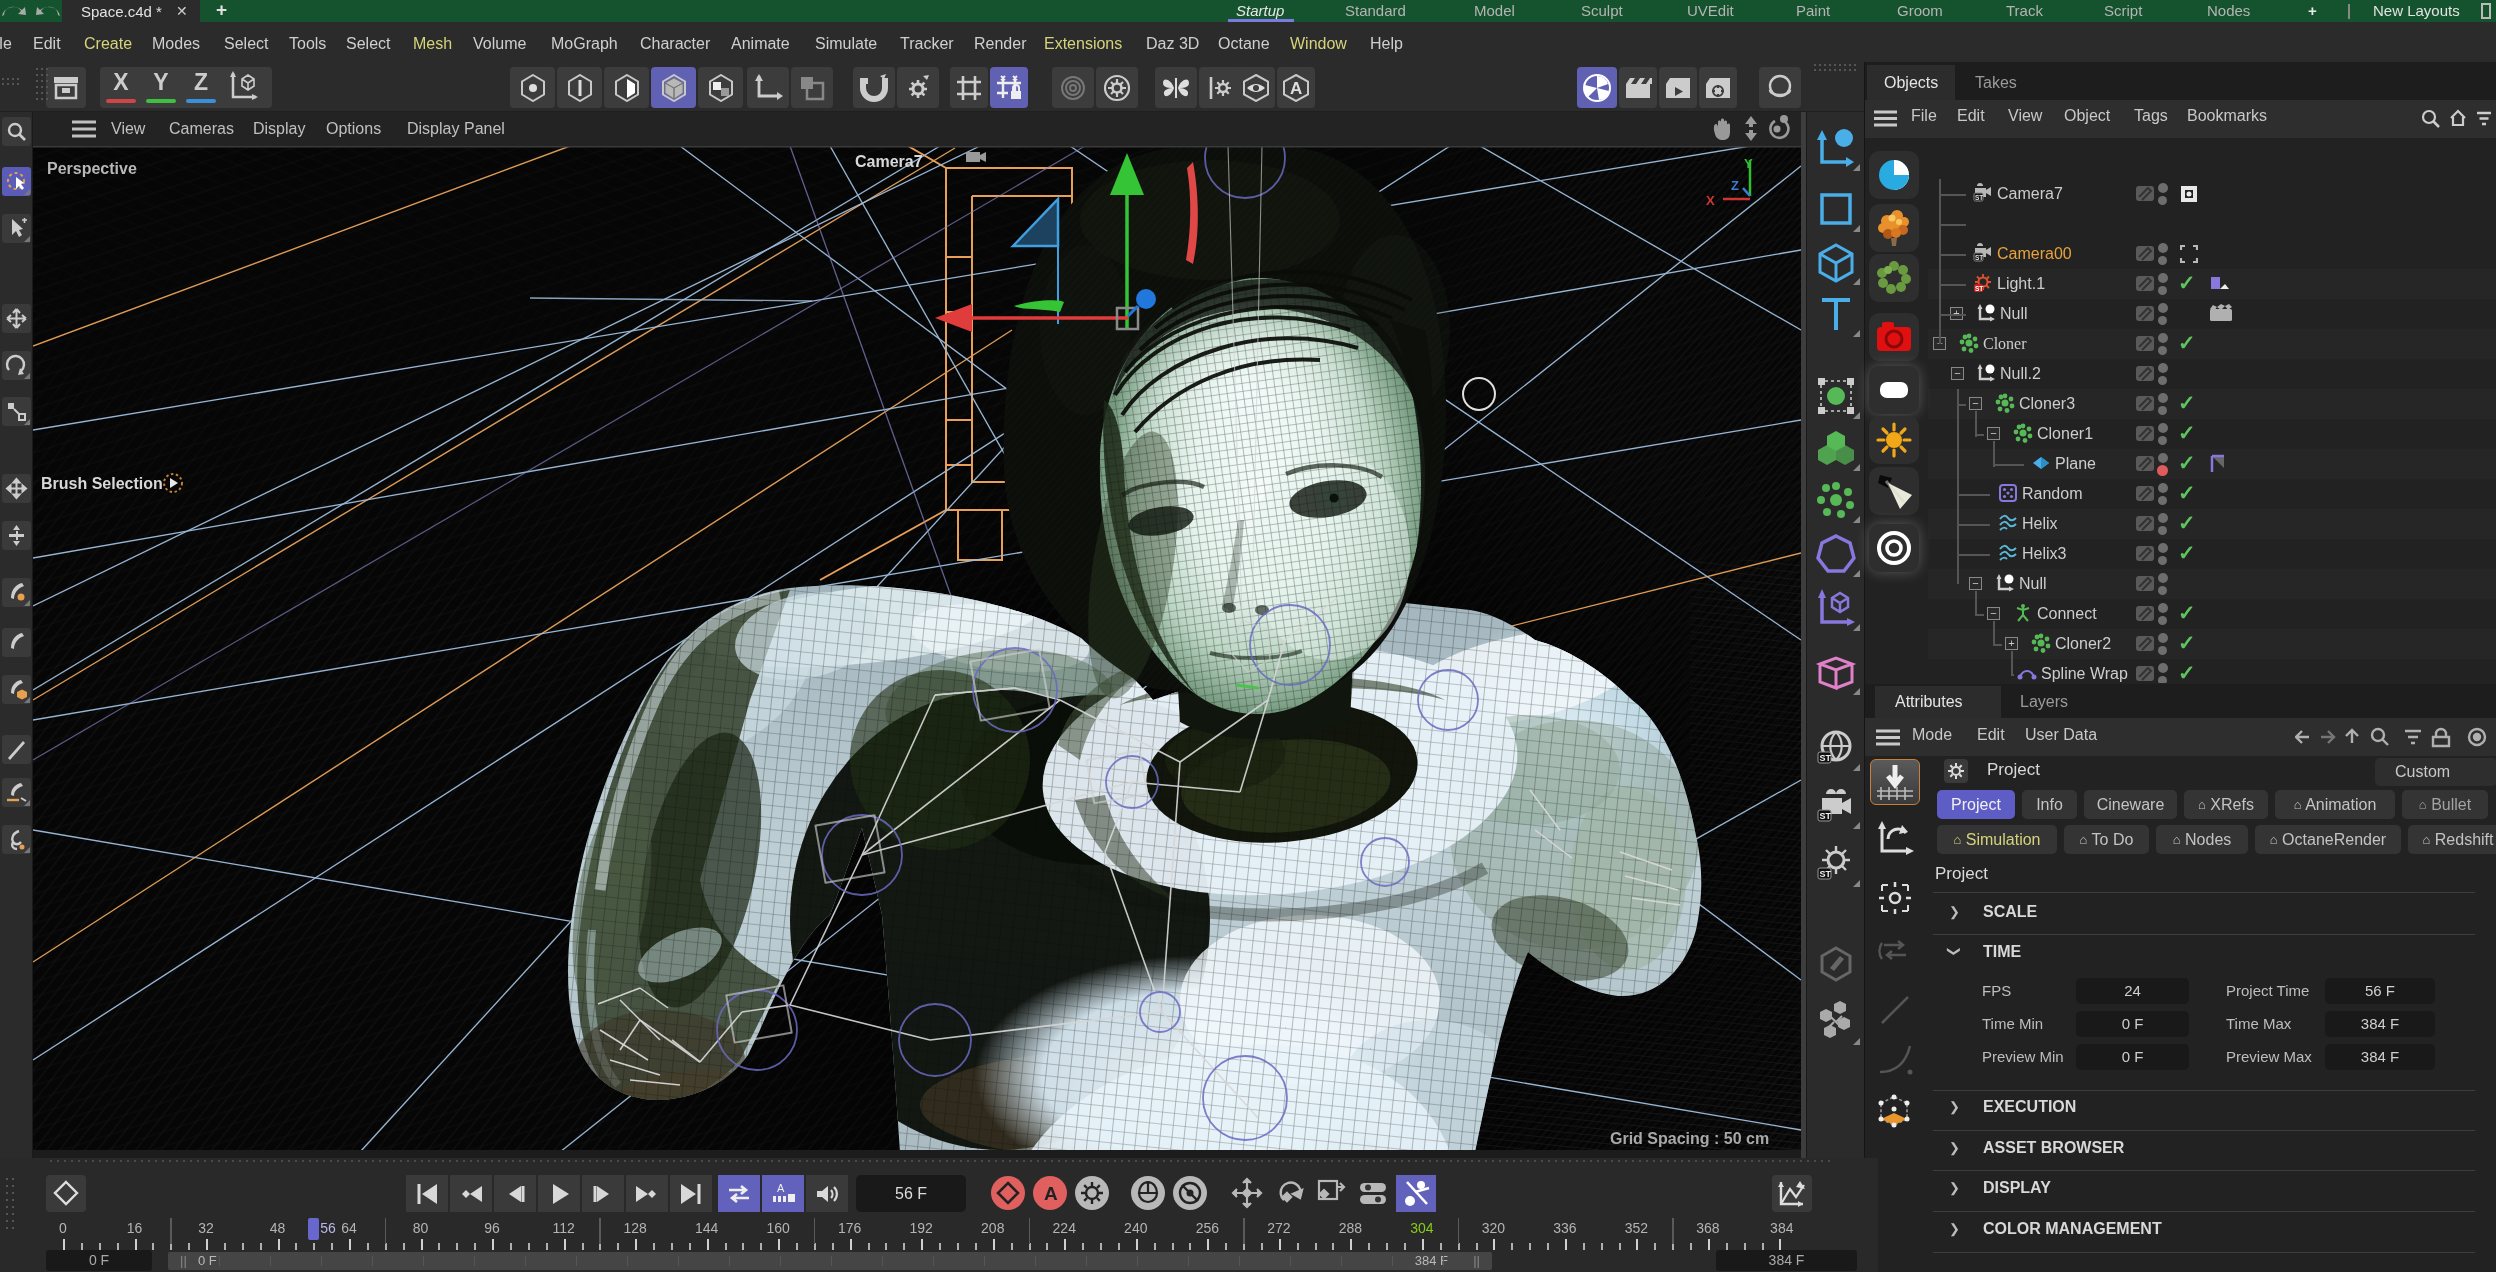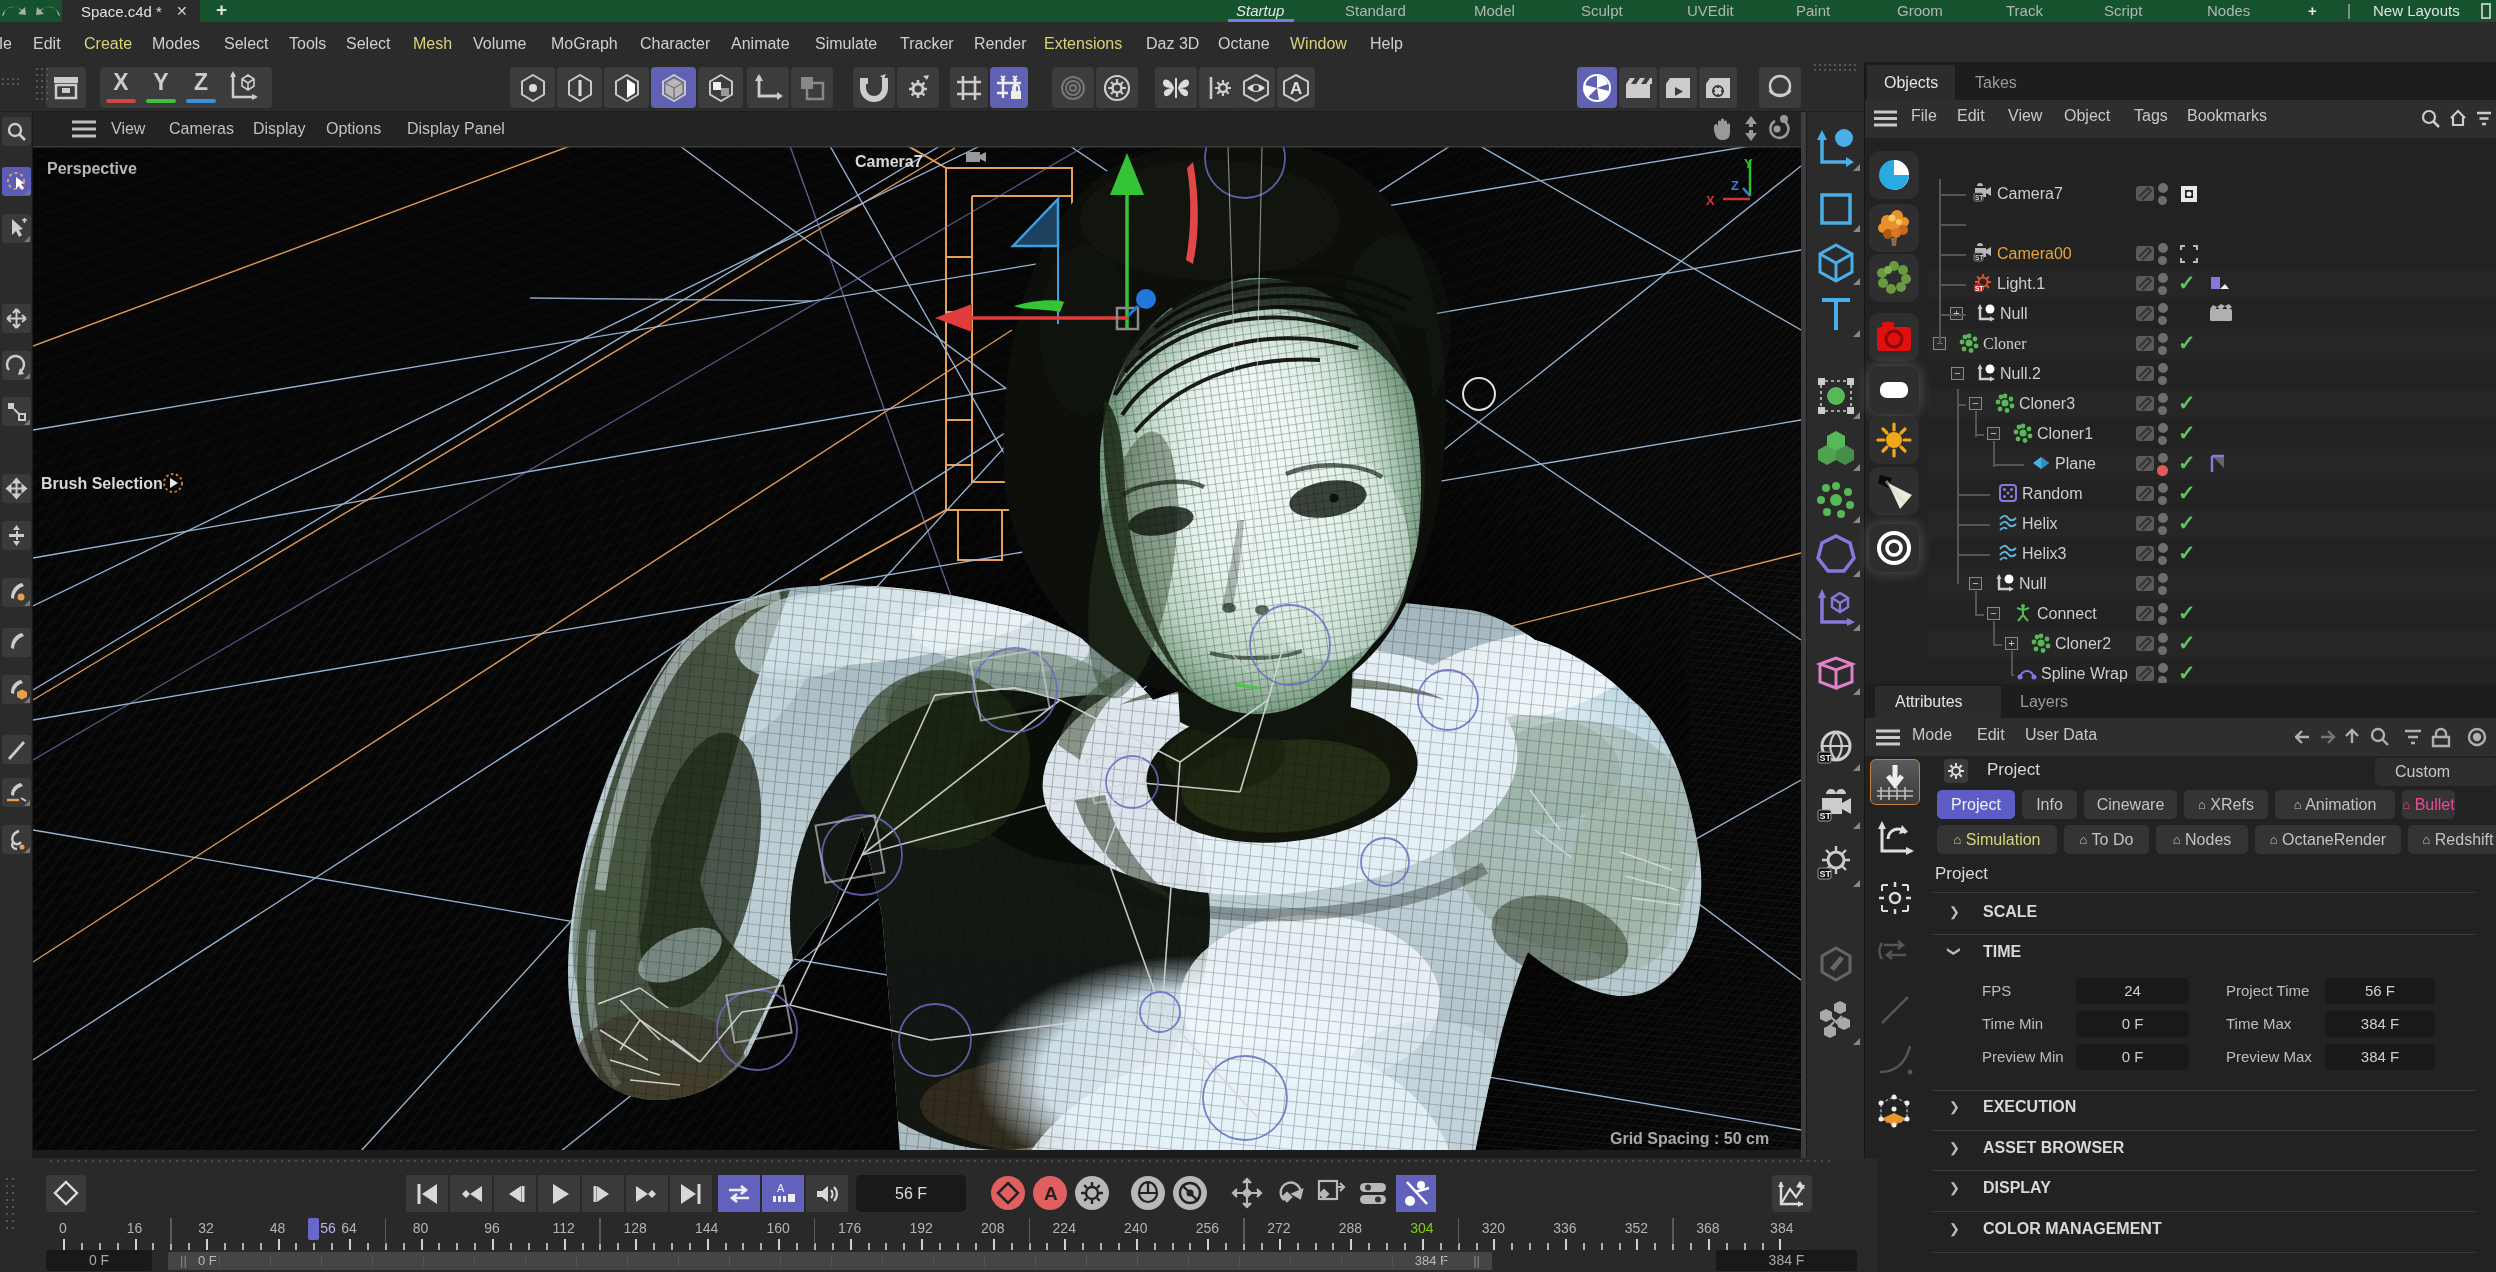--- a/index.html
+++ b/index.html
@@ -1329,21 +1329,21 @@
             </g>
           </svg>
           <div style="position:absolute;left:56px;top:4px;font-size:17px;color:#d8d8d8">Project</div>
           <div style="position:absolute;left:444px;top:2px;width:122px;height:28px;background:#2e2e2e;border-radius:5px;color:#c8c8c8;font-size:16px;line-height:28px;padding-left:20px">Custom</div>
         </div>
         <div style="position: absolute; left: 72px; top: 106px; width: 78px; height: 29px; background: rgb(93, 93, 197); border-radius: 5px; color: rgb(240, 240, 240); font-size: 16px; line-height: 29px; text-align: center;">Project</div>
         <div style="position: absolute; left: 157px; top: 106px; width: 55px; height: 29px; background: rgb(52, 52, 52); border-radius: 5px; color: rgb(195, 195, 195); font-size: 16px; line-height: 29px; text-align: center;">Info</div>
         <div style="position: absolute; left: 219px; top: 106px; width: 93px; height: 29px; background: rgb(52, 52, 52); border-radius: 5px; color: rgb(195, 195, 195); font-size: 16px; line-height: 29px; text-align: center;">Cineware</div>
         <div style="position: absolute; left: 319px; top: 106px; width: 84px; height: 29px; background: rgb(52, 52, 52); border-radius: 5px; color: rgb(195, 195, 195); font-size: 16px; line-height: 29px; text-align: center;"><span style="font-size:13px;position:relative;top:-1px">⌂</span> XRefs</div>
         <div style="position: absolute; left: 410px; top: 106px; width: 120px; height: 29px; background: rgb(52, 52, 52); border-radius: 5px; color: rgb(195, 195, 195); font-size: 16px; line-height: 29px; text-align: center;"><span style="font-size:13px;position:relative;top:-1px">⌂</span> Animation</div>
-        <div style="position: absolute; left: 537px; top: 106px; width: 53px; height: 29px; background: rgb(52, 52, 52); border-radius: 5px; color: #ec4899; font-size: 16px; line-height: 29px; text-align: center;"><span style="font-size:13px;position:relative;top:-1px">⌂</span> Bullet</div>
+        <div style="position: absolute; left: 537px; top: 106px; width: 86px; height: 29px; background: rgb(52, 52, 52); border-radius: 5px; color: #a3a3a3; font-size: 16px; line-height: 29px; text-align: center;"><span style="font-size:13px;position:relative;top:-1px">⌂</span> Bullet</div>
         <div style="position: absolute; left: 72px; top: 141px; width: 120px; height: 29px; background: rgb(52, 52, 52); border-radius: 5px; color: rgb(214, 211, 124); font-size: 16px; line-height: 29px; text-align: center;"><span style="font-size:13px;position:relative;top:-1px">⌂</span> Simulation</div>
         <div style="position: absolute; left: 199px; top: 141px; width: 85px; height: 29px; background: rgb(52, 52, 52); border-radius: 5px; color: rgb(195, 195, 195); font-size: 16px; line-height: 29px; text-align: center;"><span style="font-size:13px;position:relative;top:-1px">⌂</span> To Do</div>
         <div style="position: absolute; left: 291px; top: 141px; width: 92px; height: 29px; background: rgb(52, 52, 52); border-radius: 5px; color: rgb(195, 195, 195); font-size: 16px; line-height: 29px; text-align: center;"><span style="font-size:13px;position:relative;top:-1px">⌂</span> Nodes</div>
         <div style="position: absolute; left: 390px; top: 141px; width: 146px; height: 29px; background: rgb(52, 52, 52); border-radius: 5px; color: rgb(195, 195, 195); font-size: 16px; line-height: 29px; text-align: center;"><span style="font-size:13px;position:relative;top:-1px">⌂</span> OctaneRender</div>
         <div style="position: absolute; left: 543px; top: 141px; width: 100px; height: 29px; background: rgb(52, 52, 52); border-radius: 5px; color: rgb(195, 195, 195); font-size: 16px; line-height: 29px; text-align: center;"><span style="font-size:13px;position:relative;top:-1px">⌂</span> Redshift</div>
         <div style="position: absolute; left: 70px; top: 180px; font-size: 17px; color: rgb(218, 218, 218);">Project</div>
         <div style="position: absolute; left: 68px; top: 208px; width: 542px; height: 1px; background: rgb(61, 61, 61);"></div>
         <div style="position: absolute; left: 84px; top: 219px; width: 520px; height: 22px; font-size: 16px; font-weight: bold; color: rgb(216, 216, 216);">
           <span style="position:absolute;left:0;top:1px;font-size:13px;font-weight:normal;color:#bbb;display:inline-block;transform:rotate(0deg)">❯</span>
           <span style="position:absolute;left:34px">SCALE</span>

